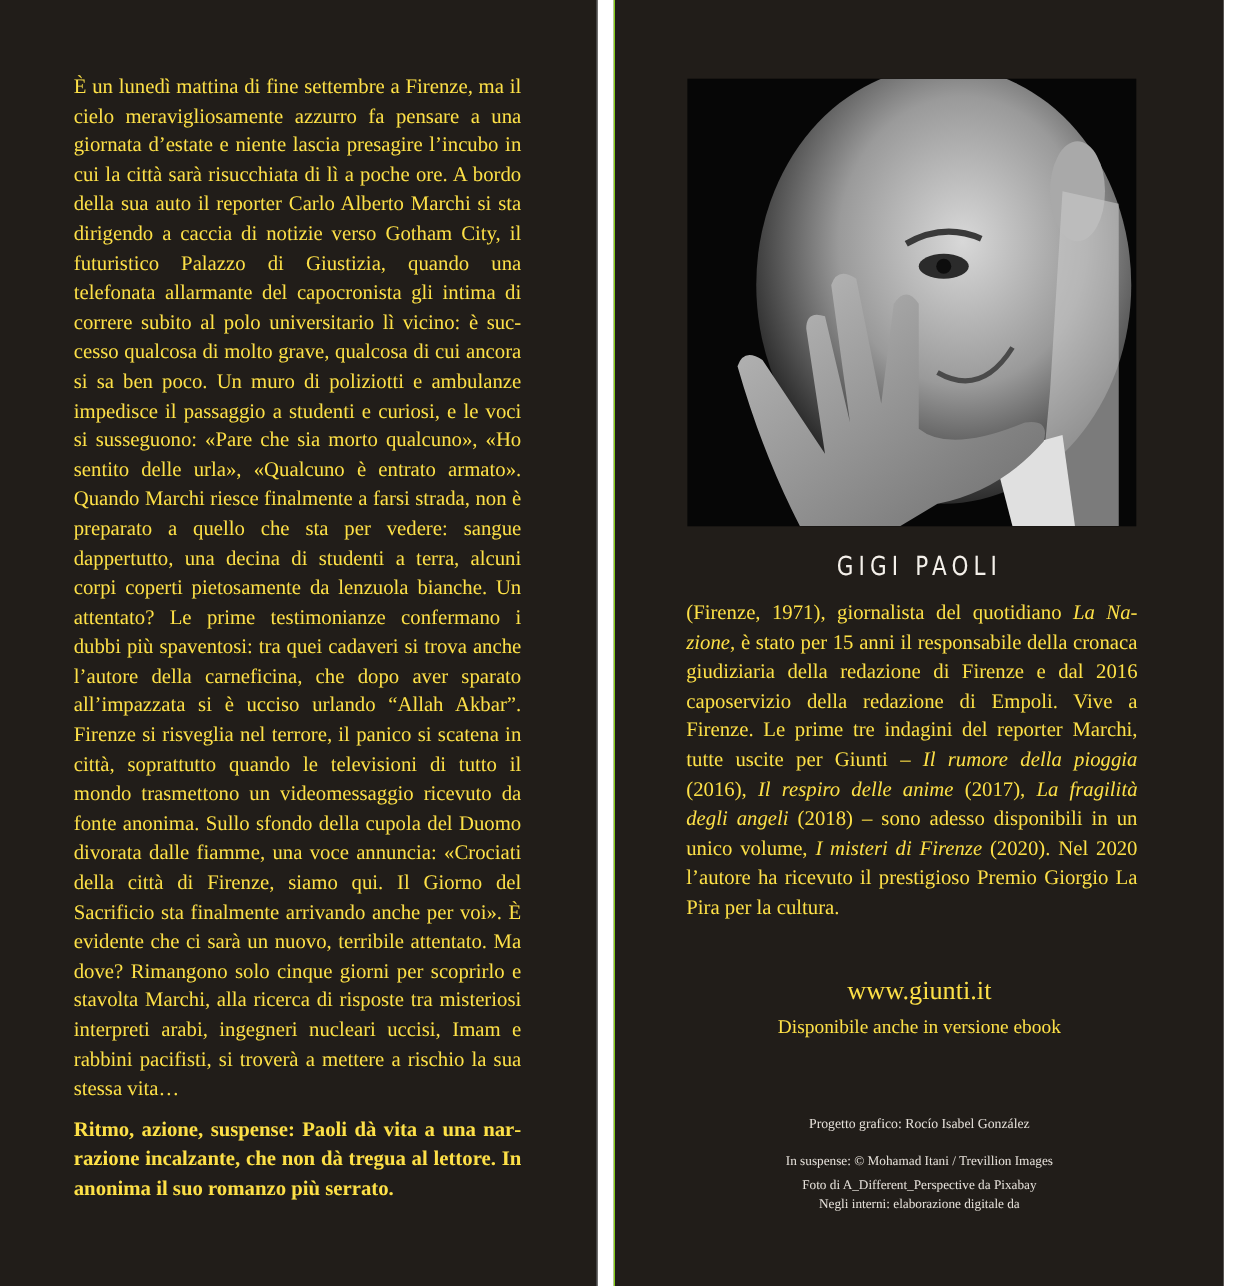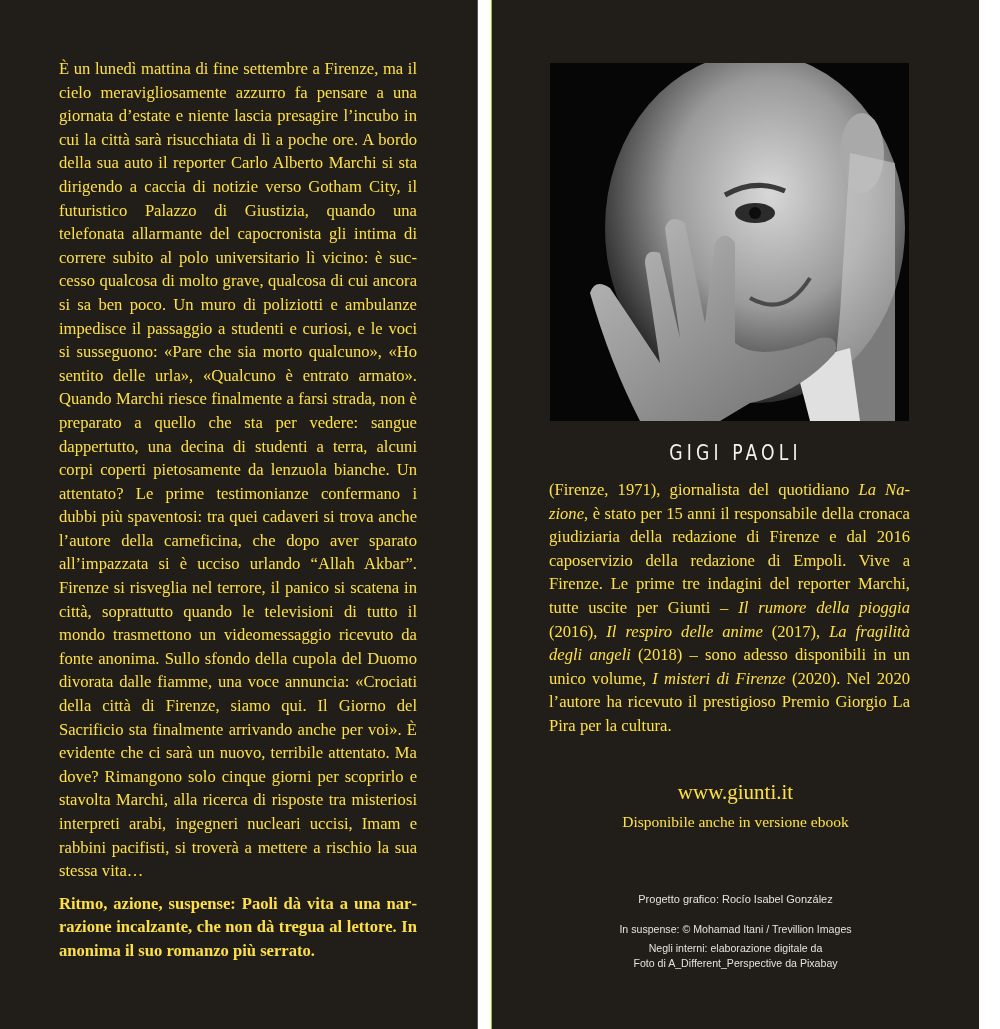--- a/index.html
+++ b/index.html
@@ -45,21 +45,21 @@
   }
   #author-bio i { font-style: italic; }
 
   .center-line {
     position: absolute; left: 0; width: 487px; text-align: center; margin: 0;
   }
   #website { top: 764px; font-size: 21px; margin-top: 16px; }
   #ebook-note { top: 813px; font-size: 15.5px; text-align: center; }
 
   .credits {
-    font-family: Liberation Sans, sans-serif;
+    font-family: Liberation Serif, serif;
     color: #e6e1da; font-size: 10.6px; line-height: 15px;
   }
   #credit-design { top: 892px; font-size: 11px; }
   #credit-cover { top: 922px; }
   #credit-interior { top: 941px; }
 </style>
 </head>
 <body>
 
 <div id="left-panel" class="panel">
@@ -105,16 +105,16 @@
   <div id="author-name">GIGI PAOLI</div>
 
   <p id="author-bio" class="serif"><span>(Firenze, 1971), giornalista del quotidiano </span><i>La Na­zione</i><span>, è stato per 15 anni il responsabile della cro­naca giudiziaria della redazione di Firenze e dal 2016 caposervizio della redazione di Empoli. Vive a Firenze. Le prime tre indagini del reporter Mar­chi, tutte uscite per Giunti – </span><i>Il rumore della piog­gia</i><span> (2016), </span><i>Il respiro delle anime</i><span> (2017), </span><i>La fragilità degli angeli</i><span> (2018) – sono adesso disponibili in un unico volume, </span><i>I misteri di Firenze</i><span> (2020). Nel 2020 l’autore ha ricevuto il prestigioso Premio Giorgio La Pira per la cultura.</span></p>
 
   <p id="website" class="center-line serif">www.giunti.it</p>
   <p id="ebook-note" class="center-line serif">Disponibile anche in versione ebook</p>
 
   <p id="credit-design" class="center-line credits">Progetto grafico: Rocío Isabel González</p>
   <p id="credit-cover" class="center-line credits">In suspense: © Mohamad Itani / Trevillion Images</p>
   <div id="credit-interior" class="center-line credits">
+    <div>Foto di A_Different_Perspective da Pixabay</div>
     <div>Negli interni: elaborazione digitale da</div>
-    <div>Foto di A_Different_Perspective da Pixabay</div>
   </div>
 </div>
 
 </body></html>

